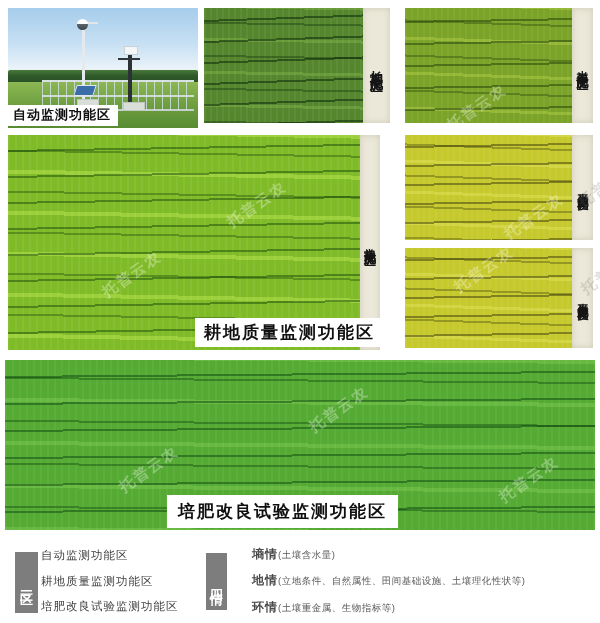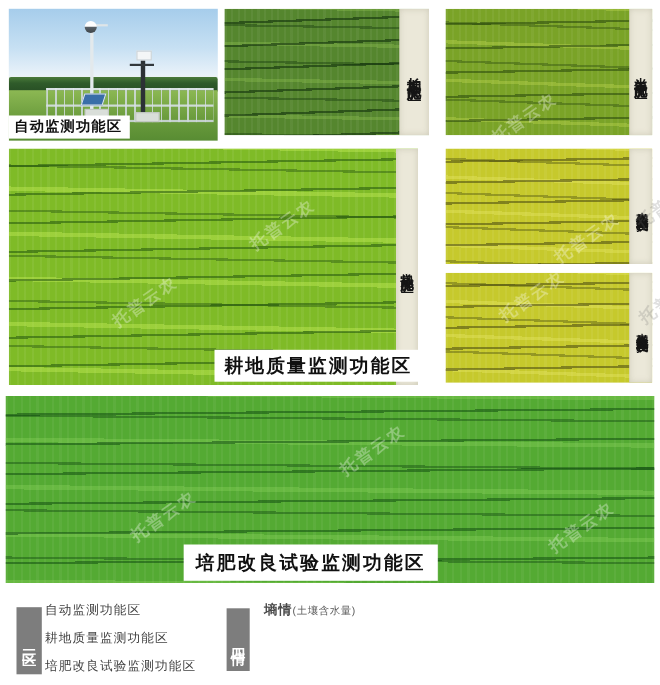--- a/index.html
+++ b/index.html
@@ -187,19 +187,25 @@
   </div>
   <div class="legend-list" style="left:41px;top:549px;height:64px;">
     <div class="legend-item">自动监测功能区</div>
     <div class="legend-item">耕地质量监测功能区</div>
     <div class="legend-item">培肥改良试验监测功能区</div>
   </div>
 
   <div class="legend-box" style="left:206px;top:553px;width:21px;height:57px;">
     <span>四情</span>
   </div>
-  <div class="legend-list" style="left:240px;top:548px;height:66px;">
+  <div class="legend-list" style="left:252px;top:548px;height:66px;">
     <div class="legend-item">
       <span class="cond-term">墒情</span><span class="cond-detail">(土壤含水量)</span>
     </div>
+    <div class="legend-item">
+      <span class="cond-term">地情</span><span class="cond-detail">(立地条件、自然属性、田间基础设施、土壤理化性状等)</span>
+    </div>
+    <div class="legend-item">
+      <span class="cond-term">环情</span><span class="cond-detail">(土壤重金属、生物指标等)</span>
+    </div>
   </div>
 
 </div>
 
 </body></html>

